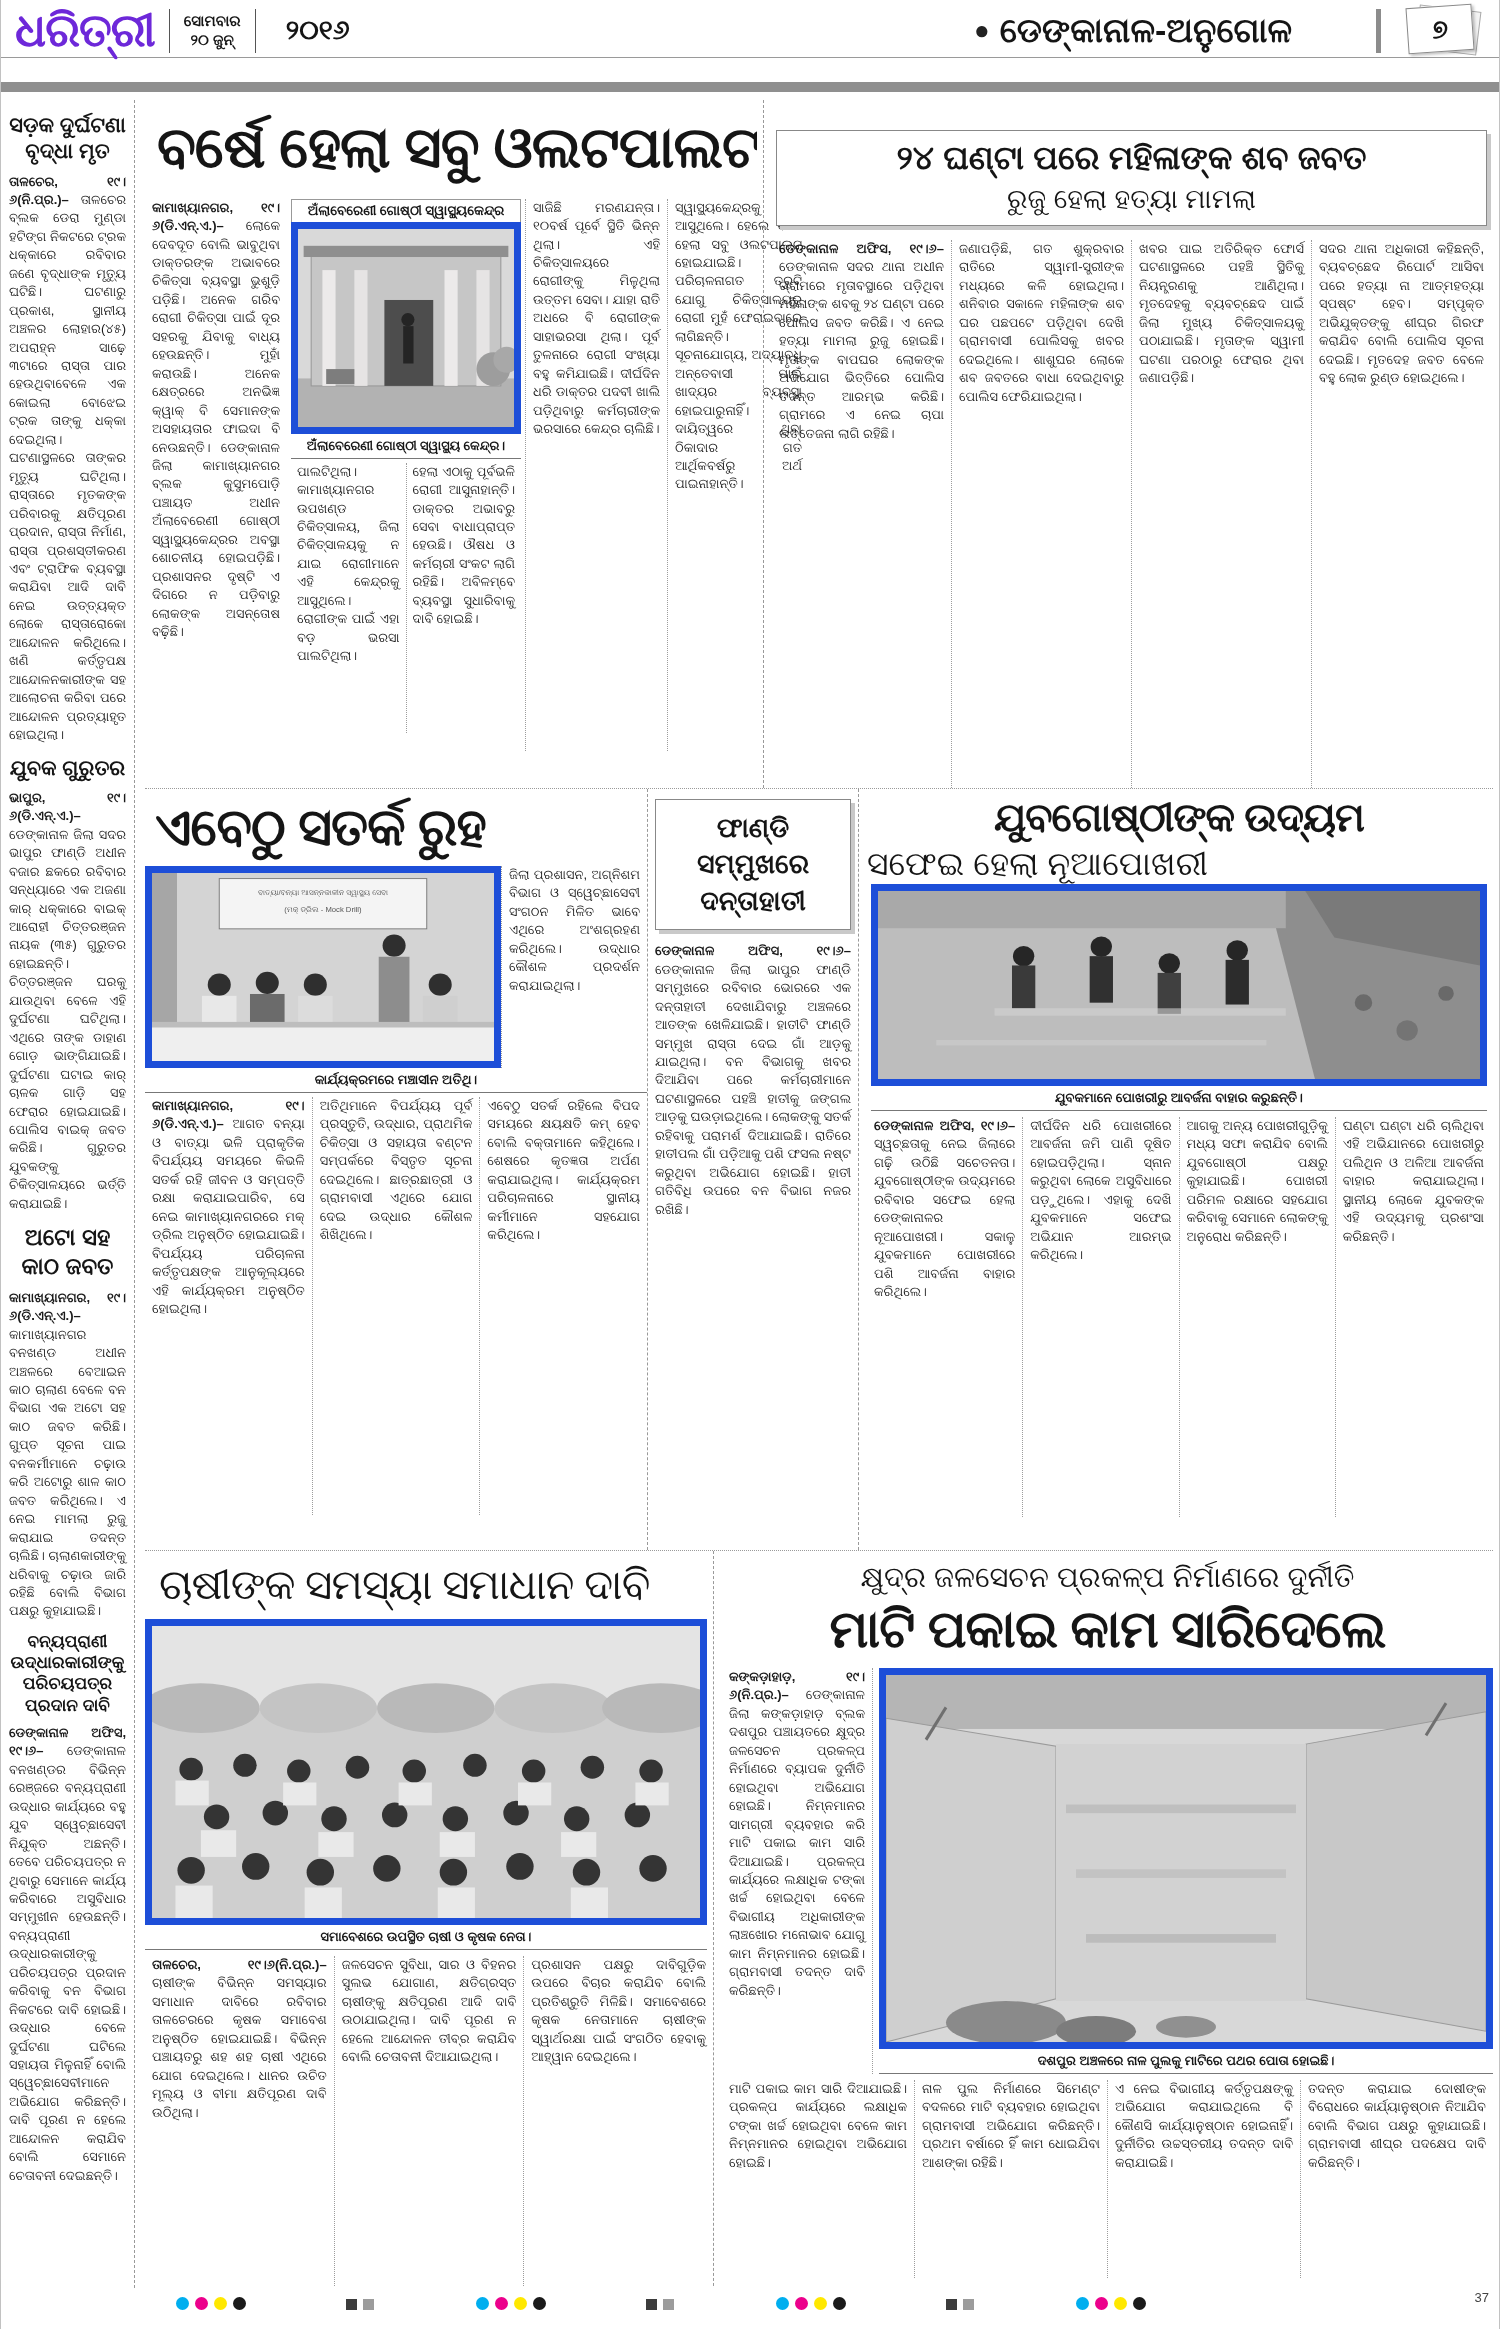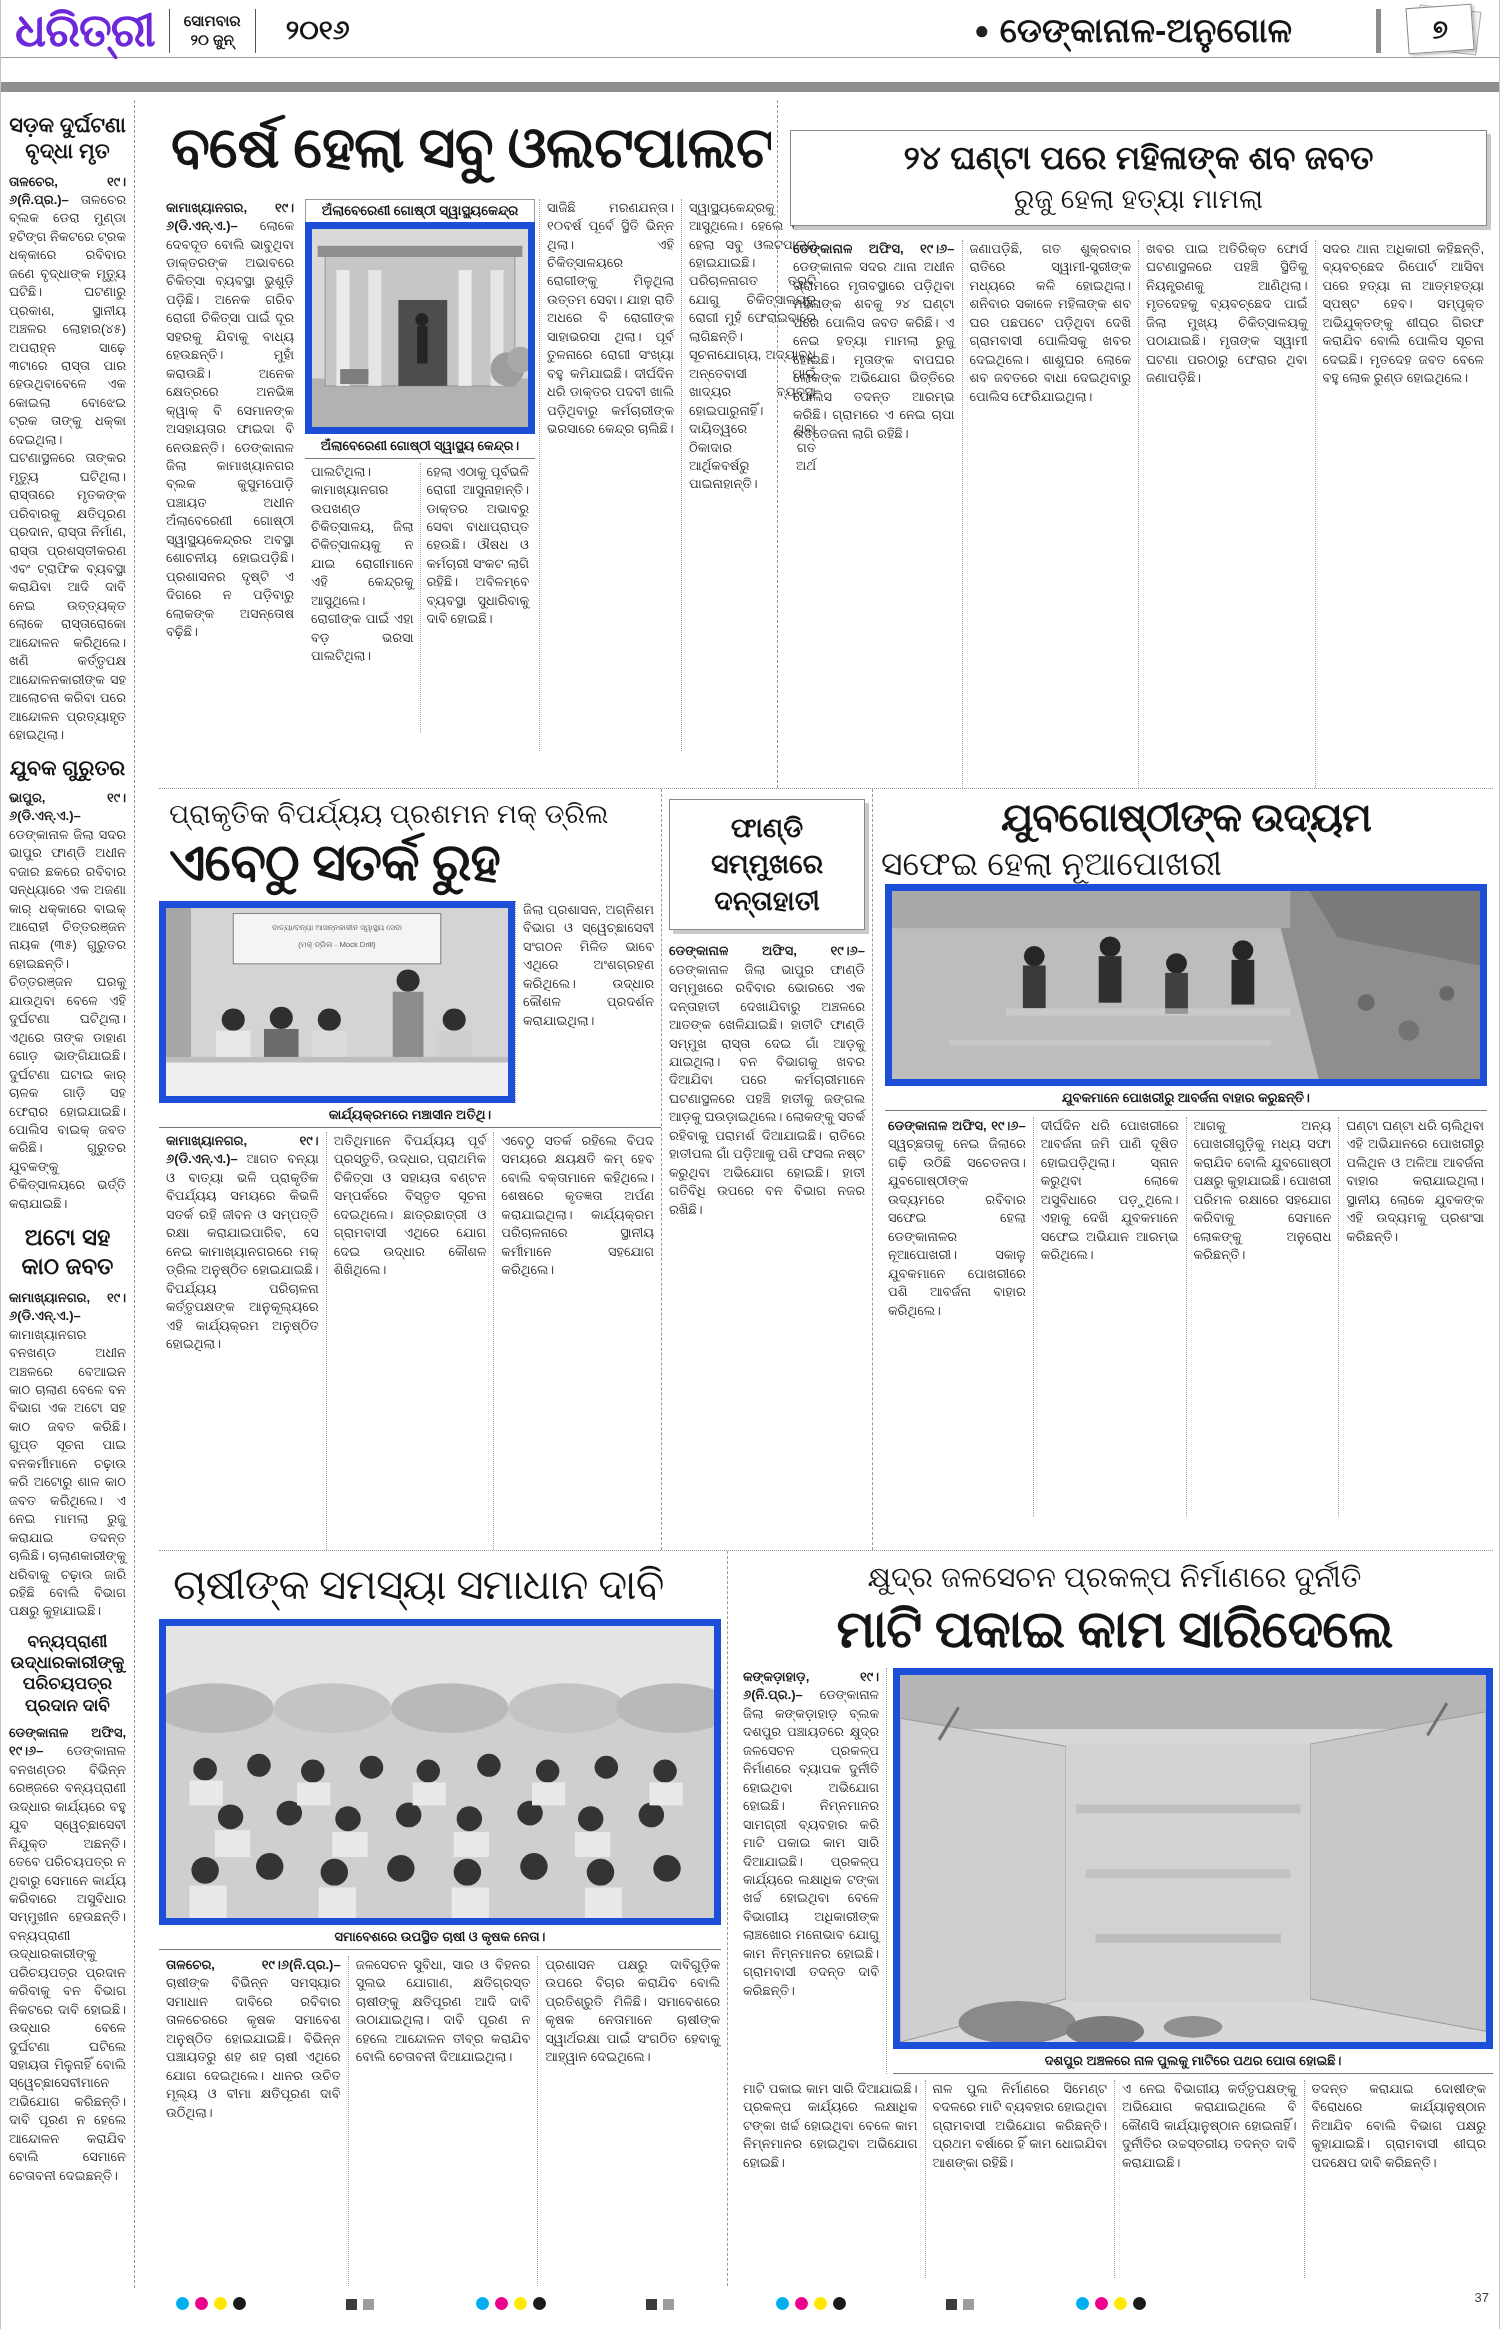--- a/index.html
+++ b/index.html
@@ -19,21 +19,21 @@
   .year { font-size:27px; font-weight:bold; margin-left:16px; }
   .edwrap { margin-left:auto; margin-right:70px; display:flex; align-items:center; font-size:34px; font-weight:800; }
   .edbullet { font-size:26px; margin-right:10px; color:#222; }
   .pageflip { position:relative; width:86px; height:50px; margin-right:4px; }
   .pageflip .p2 { position:absolute; right:2px; top:2px; width:62px; height:44px; background:#f4f4f4; border:1px solid #aaa; transform:rotate(7deg); }
   .pageflip .p1 { position:absolute; right:8px; top:0; width:66px; height:46px; background:#ffffff; border:1px solid #888; transform:rotate(-4deg);
                   display:flex; align-items:center; justify-content:center; font-size:26px; font-weight:bold; box-shadow:2px 2px 3px rgba(0,0,0,.25); }
   .graygap { height:24px; }
   .graybar { height:10px; background:#8f8f8f; }
   
-  .content { display:flex; height:2196px; padding:8px 6px 0 6px; overflow:hidden;gap:14px; }
+  .content { display:flex; height:2196px; padding:8px 6px 0 6px; overflow:hidden; }
   .rail { width:128px; flex:0 0 128px; border-right:1px dashed #999; padding:2px 8px 0 2px; overflow:hidden; }
   .rail h3 { text-align:center; font-weight:bold; line-height:1.25; margin:10px 0 8px 0; }
   .rail .h1 { font-size:21px; } .rail .h2 { font-size:21px; } .rail .h3s { font-size:23px; } .rail .h4 { font-size:17px; }
   .btxt { font-size:13px; line-height:1.42; text-align:justify; color:#1a1a1a; }
   .dl { font-weight:bold; }
   main { flex:1; padding-left:10px; overflow:hidden; }
   section { overflow:hidden; }
   .secA { height:688px; display:flex; }
   .secB { height:762px; display:flex; border-top:1px dotted #9a9a9a; }
   .secC { height:746px; display:flex; border-top:1px dotted #9a9a9a; }
@@ -200,21 +200,20 @@
             <p able="false">ଜଣାପଡ଼ିଛି, ଗତ ଶୁକ୍ରବାର ରାତିରେ ସ୍ୱାମୀ-ସ୍ତ୍ରୀଙ୍କ ମଧ୍ୟରେ କଳି ହୋଇଥିଲା। ଶନିବାର ସକାଳେ ମହିଳାଙ୍କ ଶବ ଘର ପଛପଟେ ପଡ଼ିଥିବା ଦେଖି ଗ୍ରାମବାସୀ ପୋଲିସକୁ ଖବର ଦେଇଥିଲେ। ଶାଶୁଘର ଲୋକେ ଶବ ଜବତରେ ବାଧା ଦେଇଥିବାରୁ ପୋଲିସ ଫେରିଯାଇଥିଲା।</p>
             <p>ଖବର ପାଇ ଅତିରିକ୍ତ ଫୋର୍ସ ଘଟଣାସ୍ଥଳରେ ପହଞ୍ଚି ସ୍ଥିତିକୁ ନିୟନ୍ତ୍ରଣକୁ ଆଣିଥିଲା। ମୃତଦେହକୁ ବ୍ୟବଚ୍ଛେଦ ପାଇଁ ଜିଲା ମୁଖ୍ୟ ଚିକିତ୍ସାଳୟକୁ ପଠାଯାଇଛି। ମୃତାଙ୍କ ସ୍ୱାମୀ ଘଟଣା ପରଠାରୁ ଫେରାର ଥିବା ଜଣାପଡ଼ିଛି।</p>
             <p>ସଦର ଥାନା ଅଧିକାରୀ କହିଛନ୍ତି, ବ୍ୟବଚ୍ଛେଦ ରିପୋର୍ଟ ଆସିବା ପରେ ହତ୍ୟା ନା ଆତ୍ମହତ୍ୟା ସ୍ପଷ୍ଟ ହେବ। ସମ୍ପୃକ୍ତ ଅଭିଯୁକ୍ତଙ୍କୁ ଶୀଘ୍ର ଗିରଫ କରାଯିବ ବୋଲି ପୋଲିସ ସୂଚନା ଦେଇଛି। ମୃତଦେହ ଜବତ ବେଳେ ବହୁ ଲୋକ ରୁଣ୍ଡ ହୋଇଥିଲେ।</p>
           </div>
         </article>
       </section>
 
       <section class="secB">
 
         <article class="artMock">
-          <div class="strap">ପ୍ରାକୃତିକ ବିପର୍ଯ୍ୟୟ ପ୍ରଶମନ ମକ୍ ଡ୍ରିଲ</div>
           <h2>ଏବେଠୁ ସତର୍କ ରୁହ</h2>
           <div class="mockrow">
             <div class="photo">
               <svg viewBox="0 0 356 202" preserveAspectRatio="none">
                 <rect width="356" height="202" fill="#d4d4d4"></rect>
                 <rect x="0" y="0" width="26" height="202" fill="#a6a6a6"></rect>
                 <rect x="70" y="6" width="216" height="54" fill="#f4f4f4" stroke="#7a7a7a"></rect>
                 <text x="178" y="24" text-anchor="middle" class="bannertxt">ବାତ୍ୟା/ବନ୍ୟା ଆସନ୍ନକାଳୀନ ସ୍ୱାସ୍ଥ୍ୟ ସେବା</text>
                 <text x="178" y="42" text-anchor="middle" class="bannertxt">(ମକ୍ ଡ୍ରିଲ - Mock Drill)</text>
                 <circle cx="70" cy="120" r="12" fill="#2f2f2f"></circle>

